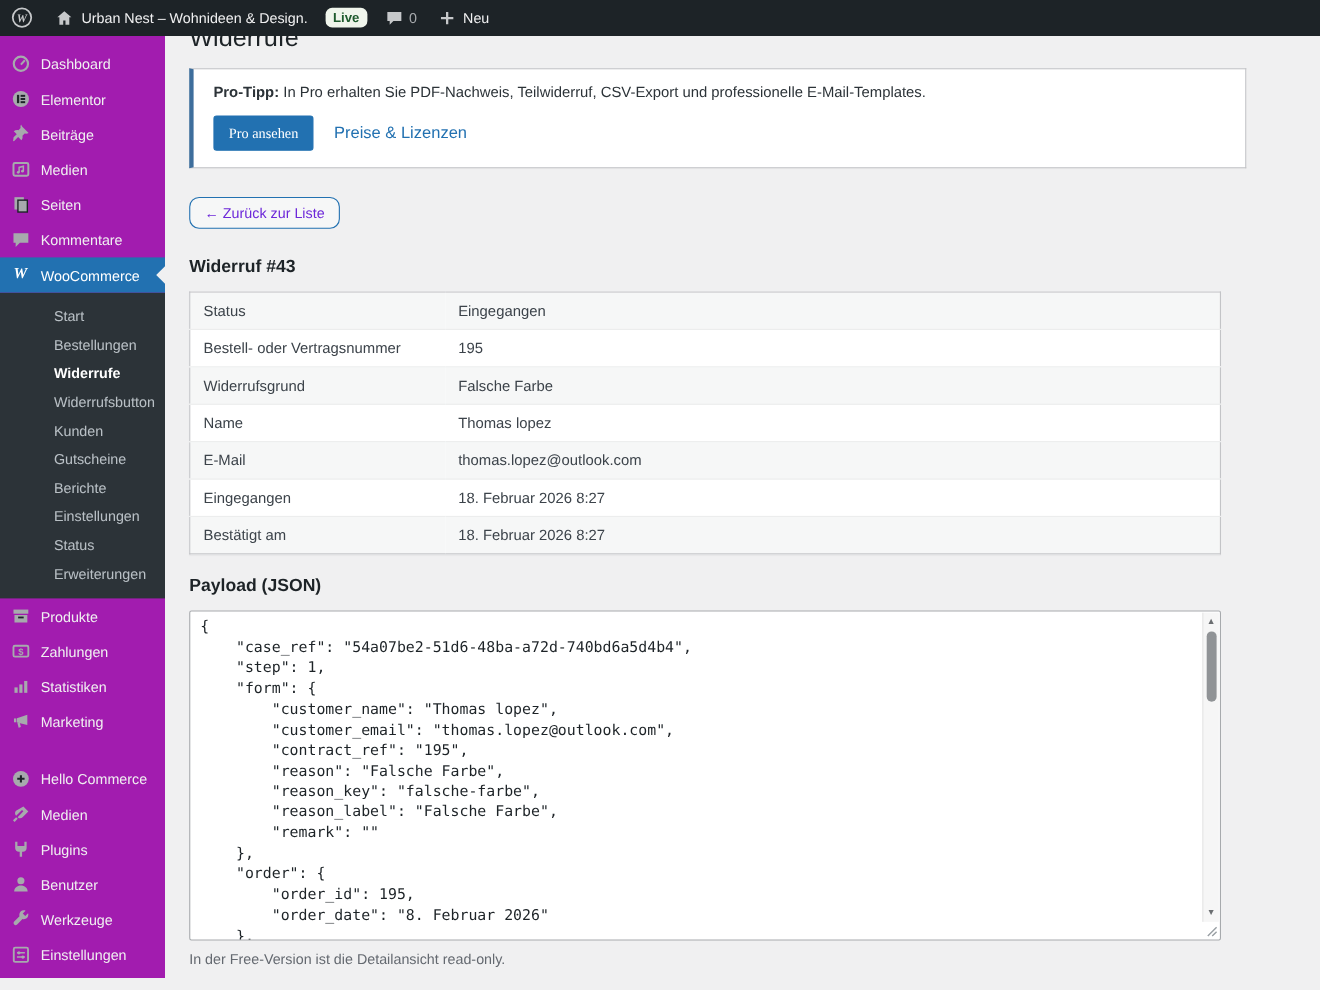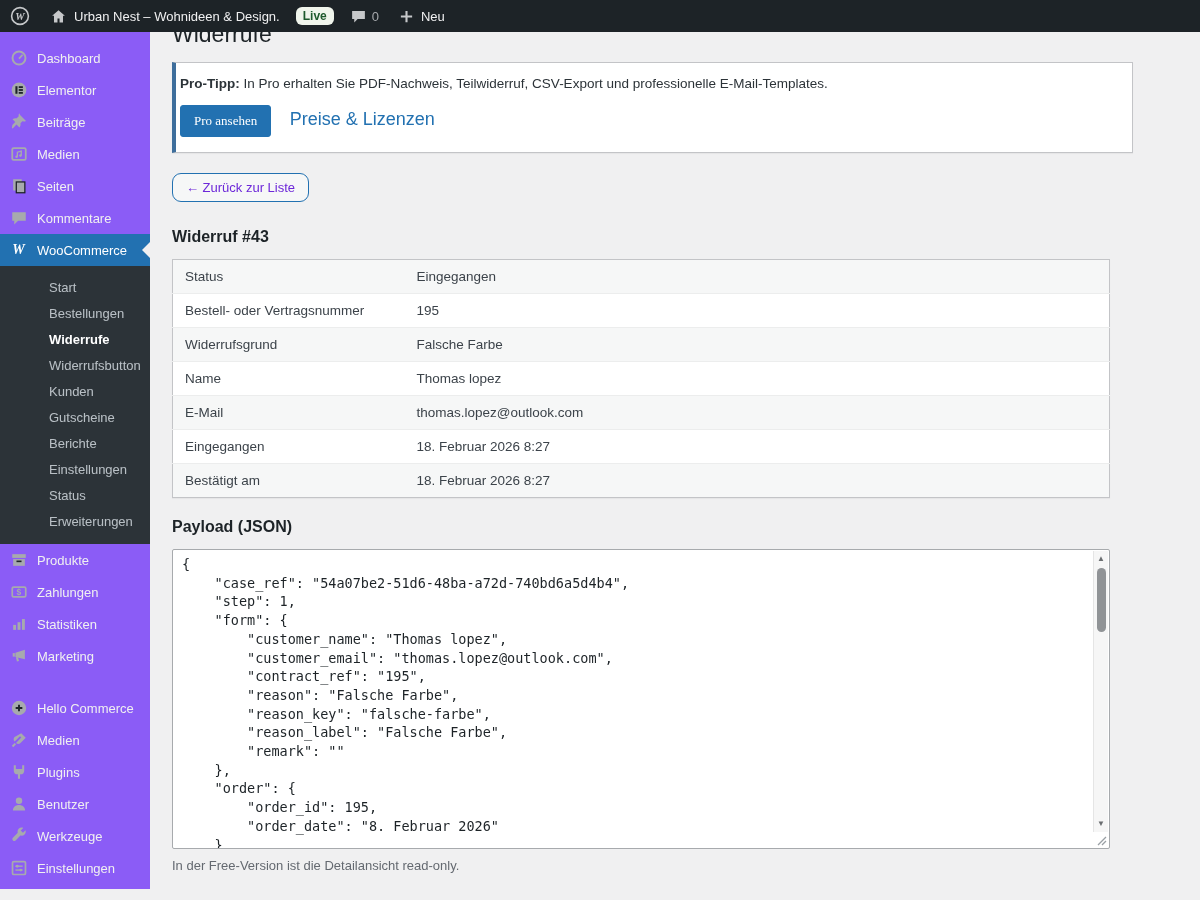--- a/index.html
+++ b/index.html
@@ -9,45 +9,45 @@
   
   .adminbar { position:fixed; top:0; left:0; width:1200px; height:32px; background:#1d2327;
     display:flex; align-items:center; color:#f0f0f1; font-size:13px; z-index:50; }
   .ab-item { display:flex; align-items:center; gap:7px; padding:0 10px; height:32px; cursor:pointer; }
   .ab-icon { display:flex; align-items:center; }
   .env-badge { background:#f0f5ec; color:#1e5a2d; font-weight:bold; font-size:12px;
     padding:2px 7px; border-radius:6px; margin:0 6px; }
   .comment-count { color:#a7aaad; margin-left:-2px; }
 
   
-  .sidebar { position:fixed; top:32px; left:0; bottom:11px; width:150px; background:#8b5cf6;
+  .sidebar { position:fixed; top:32px; left:0; bottom:11px; width:150px; background:#a21caf;
     color:#f0f0f1; font-size:13px; padding-top:10px; }
   .menu-item { display:flex; align-items:center; gap:9px; height:32px; padding:0 8px 0 9px; cursor:pointer; }
   .menu-item .mi { width:19px; height:19px; flex:none; display:flex; align-items:center; justify-content:center; }
   .menu-item.active { background:#2271b1; color:#fff; position:relative; }
   .menu-item.active .wicon { color:#fff; }
   .menu-arrow { position:absolute; right:0; top:50%; margin-top:-8px; width:0; height:0;
     border:8px solid transparent; border-right:8px solid #f0f0f1; border-left:none; }
   .submenu { background:#2c3338; padding:8px 12px 10px; list-style:none; margin:0; }
   .submenu-item { height:26px; display:flex; align-items:center; padding-left:37px;
     color:rgba(240,246,252,.72); cursor:pointer; }
   .submenu-item.current { color:#fff; font-weight:bold; }
   .menu-sep { height:20px; }
   .wicon { font-weight:bold; font-style:italic; font-size:14px; color:#a7aaad; font-family:"Liberation Serif", serif; }
 
   
   .content { margin-left:150px; padding:12px 22px 0 22px; }
   .page-title { font-size:23px; font-weight:400; color:#1d2327; margin:9px 0 10px; }
 
   .notice { background:#fff; border:1px solid #c3c4c7; border-left:4px solid #3e6e9c;
-    box-shadow:0 1px 1px rgba(0,0,0,.04); padding:13px 4px 15px; margin:14px 0 18px; max-width:961px; }
+    box-shadow:0 1px 1px rgba(0,0,0,.04); padding:13px 18px 15px; margin:14px 0 24px; max-width:961px; }
   .notice-text { font-size:13.5px; color:#2c3338; margin:0 0 14px; }
   .btn-primary { background:#2271b1; border:1px solid #2271b1; color:#fff; font-size:13px;
     padding:7px 13px; border-radius:3px; cursor:pointer; font-family:Liberation Serif, serif; }
-  .notice-link { color:#2271b1; font-size:18px; margin-left:14px; cursor:pointer; }
+  .notice-link { color:#2271b1; font-size:15px; margin-left:14px; cursor:pointer; }
 
   .btn-secondary { display:inline-block; background:#f6f7f7; border:1px solid #2271b1; color:#6d28d9;
     font-size:13px; padding:6px 13px; border-radius:9px; cursor:pointer; margin:2px 0 6px; font-family:inherit; }
 
   .section-heading { font-size:16px; font-weight:bold; color:#1d2327; margin:20px 0 13px; }
 
   .detail-table { width:938px; border:1px solid #c3c4c7; border-collapse:collapse; background:#fff;
     box-shadow:0 1px 1px rgba(0,0,0,.04); }
   .detail-table tr:nth-child(odd) { background:#f6f7f7; }
   .detail-table tr { border-bottom:1px solid #eceded; }

